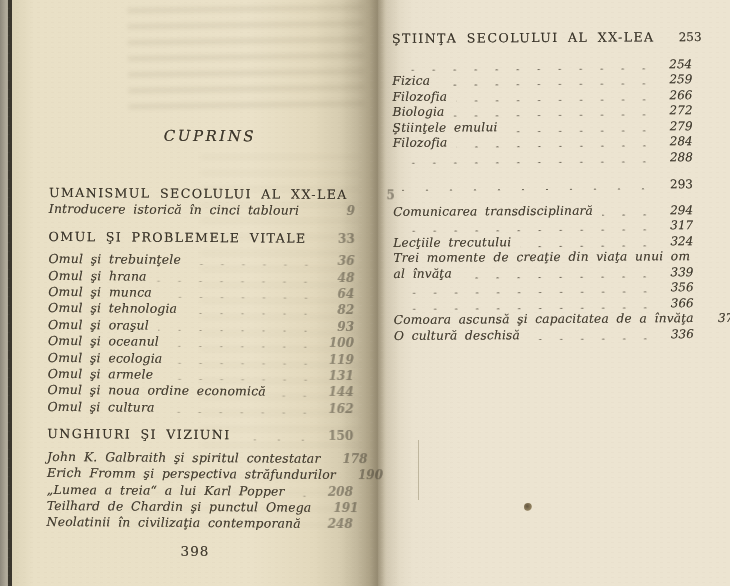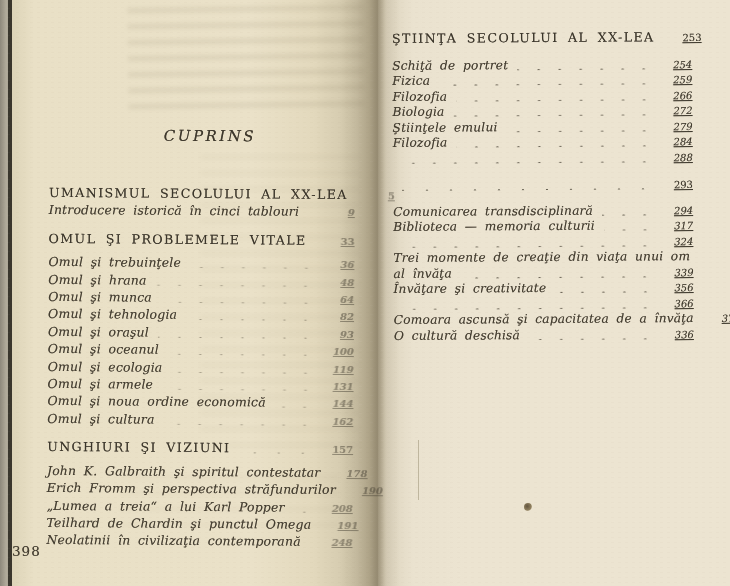--- a/index.html
+++ b/index.html
@@ -48,36 +48,36 @@
   .list{position:absolute;color:#443e31;}
   .left-list{left:49px;top:186px;width:306px;transform:rotate(.4deg);transform-origin:50% 0;}
   .right-list{left:392px;top:30px;width:300px;transform:rotate(-.35deg);transform-origin:50% 0;}
   .toc-row{display:flex;align-items:baseline;white-space:nowrap;}
   .left-list .toc-row{font-size:12.4px;line-height:16.4px;}
   .right-list .toc-row{font-size:12.2px;line-height:15.5px;}
   .toc-label{font-style:italic;word-spacing:3.5px;letter-spacing:.2px;
     text-shadow:0 0 .3px rgba(60,50,40,.55);}
   .heading .toc-label{font-style:normal;font-size:12.6px;letter-spacing:1.4px;word-spacing:4px;color:#3a352a;}
   .toc-page{font-style:italic;margin-left:9px;min-width:26px;text-align:right;
-    font-size:10px;color:#3f3a2e;text-shadow:0 0 .3px rgba(60,50,40,.5);text-decoration:underline;}
+    font-size:12px;color:#3f3a2e;text-shadow:0 0 .3px rgba(60,50,40,.5);}
   .heading .toc-page{font-style:normal;}
   .leader{flex:1;height:9px;margin:0 3px 0 9px;transform:translateY(1px);
     background-image:radial-gradient(circle,rgba(64,58,45,.78) 1.1px,rgba(64,58,45,0) 1.7px);
     background-size:21px 9px;background-repeat:repeat-x;background-position:right 5px;}
   .heading .leader{background-size:24px 9px;}
   
   .left-list .toc-page{opacity:.48;filter:blur(.55px);font-weight:bold;}
   .left-list .leader{opacity:.55;filter:blur(.35px);}
   .left-list .heading{margin:11px 0 6px;}
   .left-list .heading:first-child{margin:0;}
   .right-list .heading{margin:12px 0 10px;}
   .right-list .heading:first-child{margin:0 0 11px;}
   .runover-start .toc-label{white-space:nowrap;}
   
-  .folio{position:absolute;left:12px;top:543px;width:366px;
+  .folio{position:absolute;left:12px;top:543px;width:366px;text-align:center;
     font-size:13.5px;color:#433d30;letter-spacing:1px;
     text-shadow:0 0 .3px rgba(60,50,40,.55);}
 </style>
 </head>
 <body>
 
 <div class="book">
   <div class="edge-strip"></div>
   <div class="edge-line"></div>
   <div class="page page-left"></div>
@@ -152,21 +152,21 @@
         <span class="toc-page">144</span>
       </div>
       <div class="toc-row entry">
         <span class="toc-label">Omul şi cultura</span>
         <span class="leader"></span>
         <span class="toc-page">162</span>
       </div>
       <div class="toc-row heading">
         <span class="toc-label">UNGHIURI ŞI VIZIUNI</span>
         <span class="leader"></span>
-        <span class="toc-page">157</span>
+        <span class="toc-page">150</span>
       </div>
       <div class="toc-row entry">
         <span class="toc-label">John K. Galbraith şi spiritul contestatar</span>
         <span class="leader"></span>
         <span class="toc-page">178</span>
       </div>
       <div class="toc-row entry">
         <span class="toc-label">Erich Fromm şi perspectiva străfundurilor</span>
         <span class="leader"></span>
         <span class="toc-page">190</span>
@@ -187,21 +187,20 @@
         <span class="toc-page">248</span>
       </div>
     </div>
   <div class="list right-list" id="right-list">
       <div class="toc-row heading">
         <span class="toc-label">ŞTIINŢA SECOLULUI AL XX-LEA</span>
         <span class="leader"></span>
         <span class="toc-page">253</span>
       </div>
       <div class="toc-row entry">
-        <span class="toc-label">Schiţă de portret</span>
         <span class="leader"></span>
         <span class="toc-page">254</span>
       </div>
       <div class="toc-row entry">
         <span class="toc-label">Fizica</span>
         <span class="leader"></span>
         <span class="toc-page">259</span>
       </div>
       <div class="toc-row entry">
         <span class="toc-label">Filozofia</span>
@@ -230,38 +229,37 @@
       <div class="toc-row heading">
         <span class="leader"></span>
         <span class="toc-page">293</span>
       </div>
       <div class="toc-row entry">
         <span class="toc-label">Comunicarea transdisciplinară</span>
         <span class="leader"></span>
         <span class="toc-page">294</span>
       </div>
       <div class="toc-row entry">
-        <span class="toc-label">Biblioteca — memoria culturii</span>
         <span class="leader"></span>
         <span class="toc-page">317</span>
       </div>
       <div class="toc-row entry">
+        <span class="toc-label">Lecţiile trecutului</span>
         <span class="leader"></span>
         <span class="toc-page">324</span>
       </div>
       <div class="toc-row runover-start">
         <span class="toc-label">Trei momente de creaţie din viaţa unui om</span>
       </div>
       <div class="toc-row entry">
         <span class="toc-label">al învăţa</span>
         <span class="leader"></span>
         <span class="toc-page">339</span>
       </div>
       <div class="toc-row entry">
-        <span class="toc-label">Învăţare şi creativitate</span>
         <span class="leader"></span>
         <span class="toc-page">356</span>
       </div>
       <div class="toc-row entry">
         <span class="leader"></span>
         <span class="toc-page">366</span>
       </div>
       <div class="toc-row entry">
         <span class="toc-label">Comoara ascunsă şi capacitatea de a învăţa</span>
         <span class="leader"></span>

